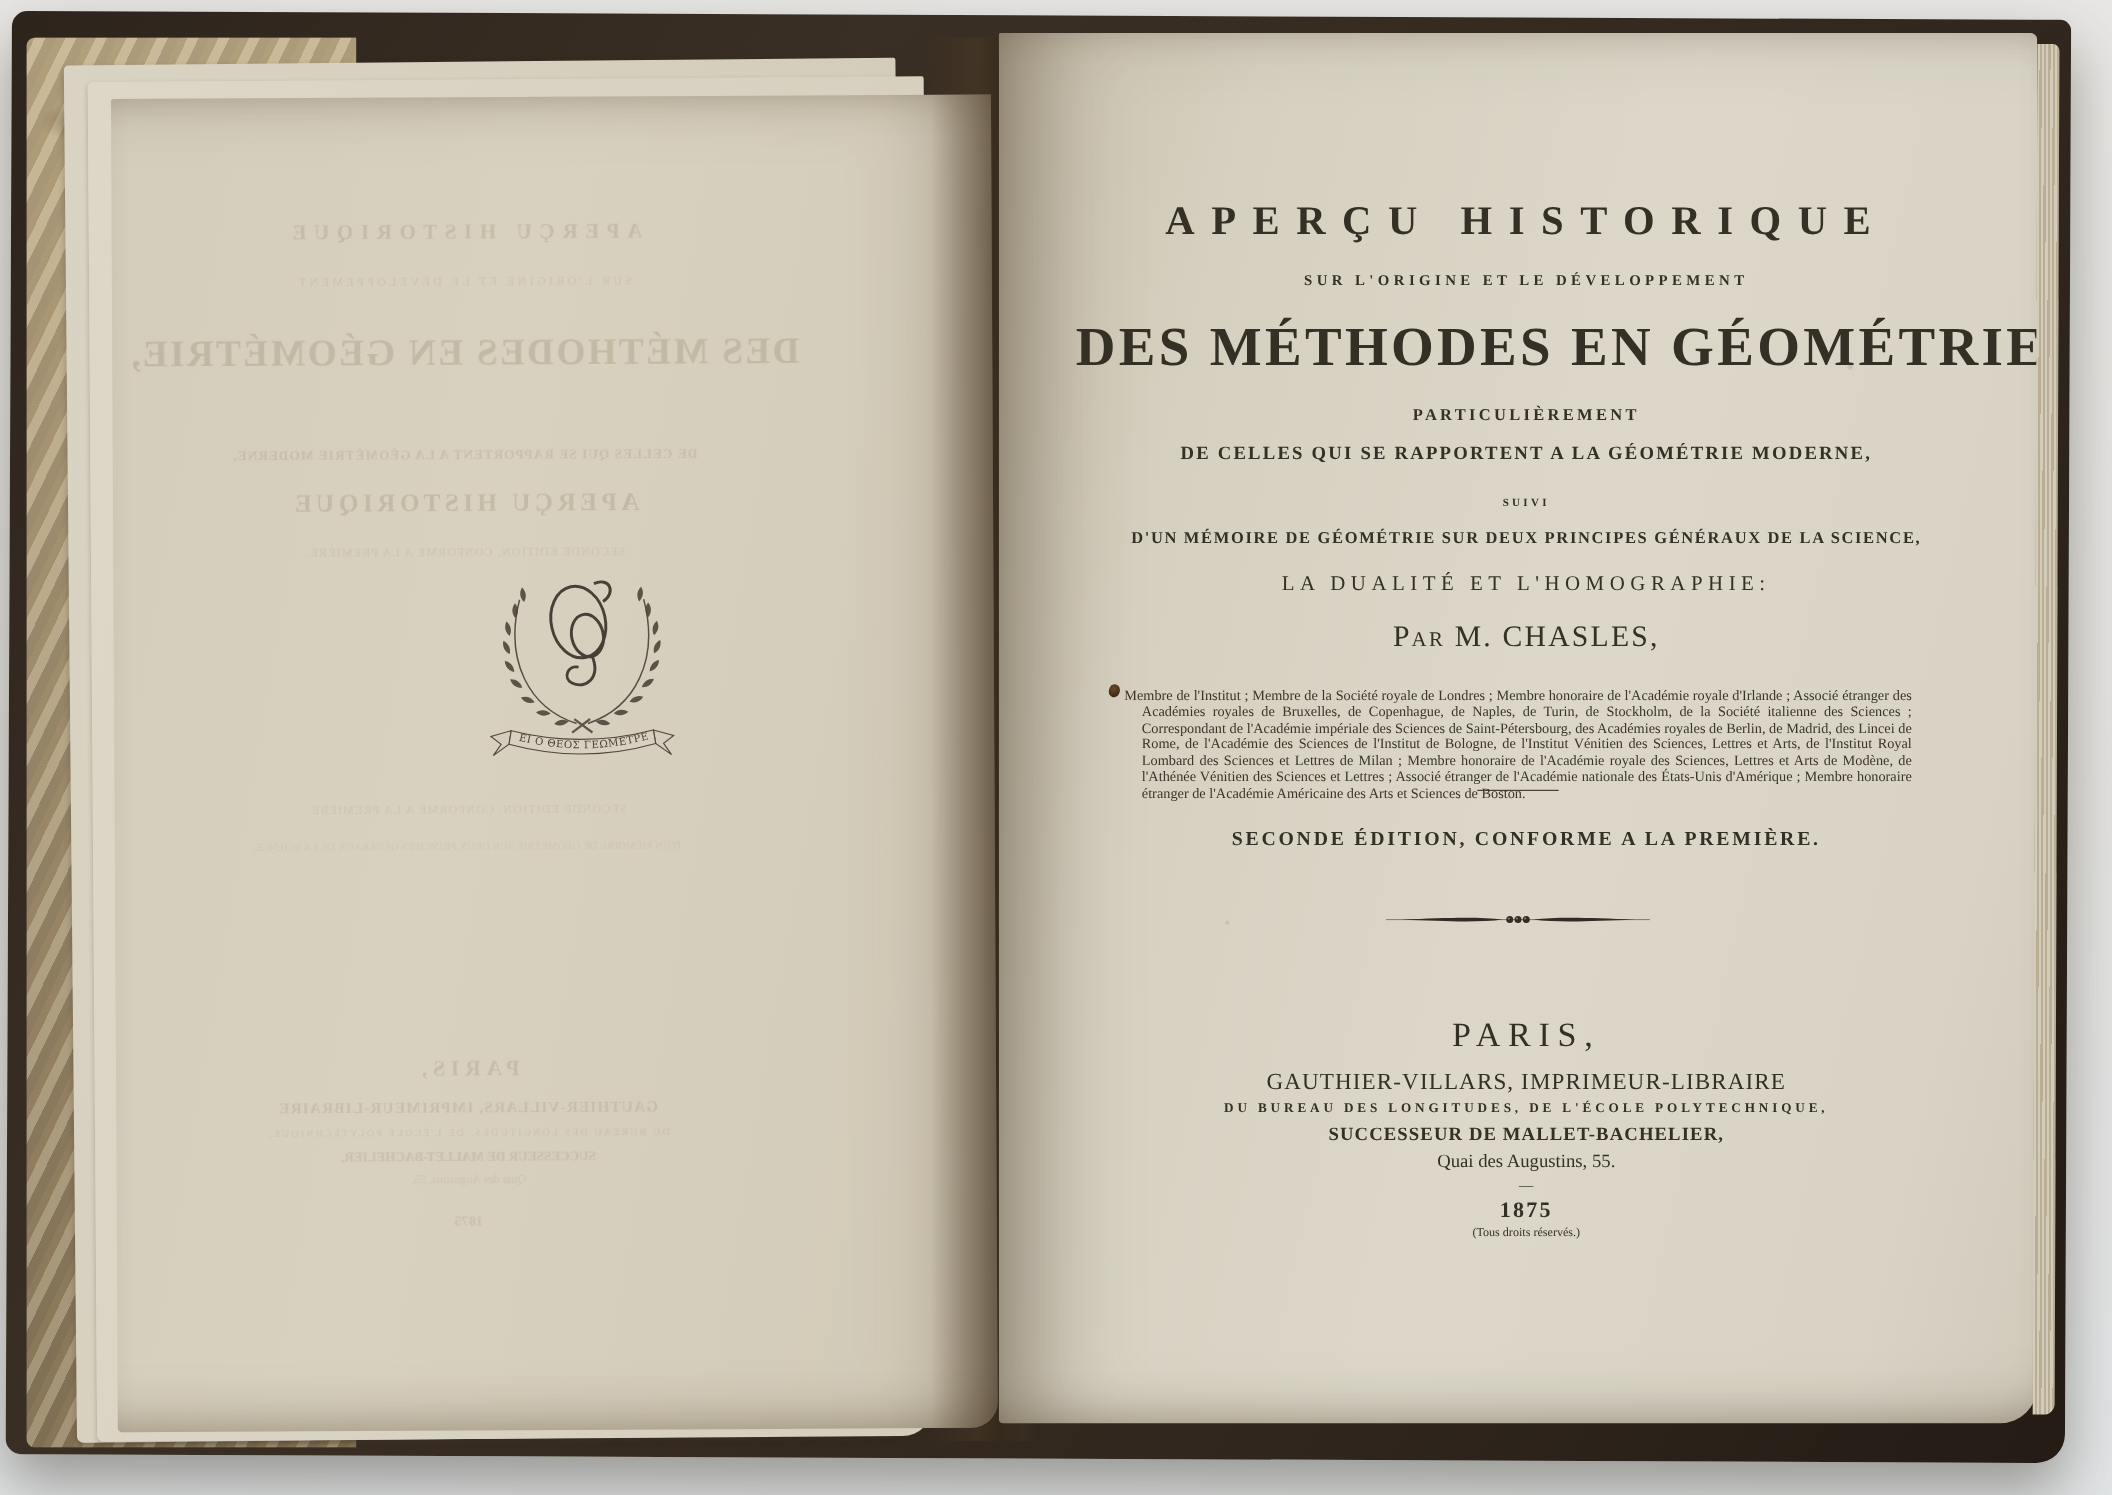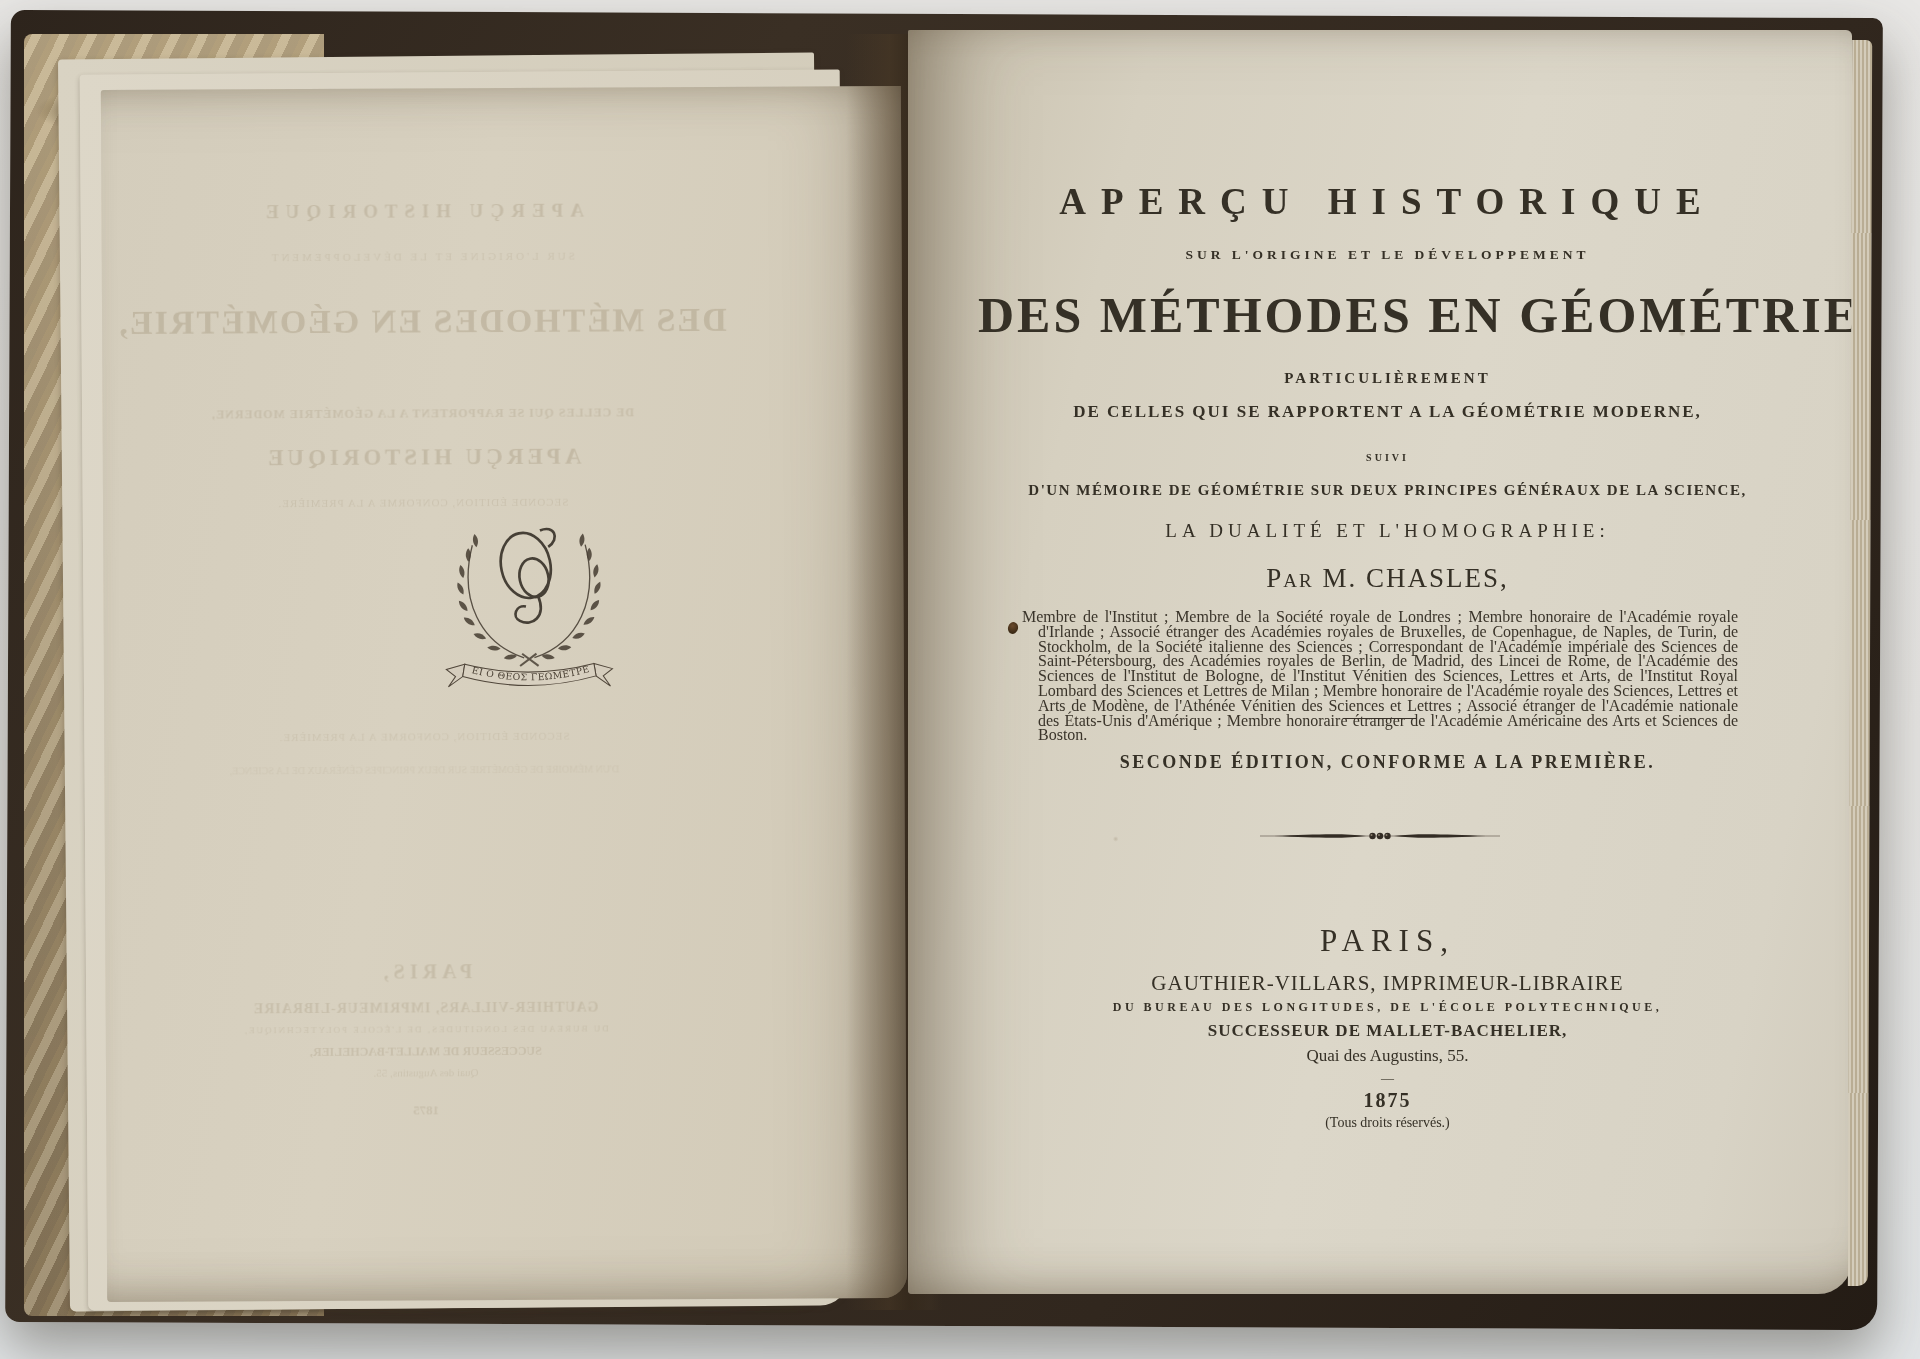--- a/index.html
+++ b/index.html
@@ -73,35 +73,35 @@
   .tp .line{position:absolute;left:70px;right:55px;text-align:center;white-space:nowrap;color:#353026;}
   .t-series{top:150px;font-size:37px;letter-spacing:15px;font-weight:bold;}
   .t-sub1{top:217px;font-size:13.5px;letter-spacing:4px;font-weight:bold;}
   .t-main{top:256px;font-size:50px;letter-spacing:3px;font-weight:bold;}
   .t-partic{top:340px;font-size:15px;letter-spacing:3px;font-weight:bold;}
   .t-celles{top:372px;font-size:17px;letter-spacing:2px;font-weight:bold;}
   .t-suivi{top:422px;font-size:10px;letter-spacing:3px;font-weight:bold;}
   .t-memoire{top:452px;font-size:15px;letter-spacing:1.5px;font-weight:bold;}
   .t-dualite{top:490px;font-size:19px;letter-spacing:5px;}
   .t-par{top:533px;font-size:27px;letter-spacing:2px;font-variant:small-caps;}
-  .t-affil{position:absolute;top:580px;left:50%;transform:translateX(-50%);width:700px;
-    font-size:16px;line-height:14.8px;text-align:justify;color:#3a342a;
+  .t-affil{position:absolute;top:595px;left:50%;transform:translateX(-50%);width:700px;
+    font-size:13px;line-height:14.8px;text-align:justify;color:#3a342a;
     padding-left:16px;text-indent:-16px;white-space:normal;}
   .t-rule{position:absolute;top:688px;left:50%;transform:translateX(-50%);width:74px;
     border-top:1.6px solid #3a332b;}
   .t-edition{top:722px;font-size:18px;letter-spacing:2.5px;font-weight:bold;}
   .t-ornament{position:absolute;top:798px;left:50%;transform:translateX(-50%);}
   .t-paris{top:893px;font-size:31px;letter-spacing:7px;}
   .t-gauthier{top:941px;font-size:21px;letter-spacing:1px;}
   .t-bureau{top:970px;font-size:12px;letter-spacing:3.5px;font-weight:bold;}
   .t-successeur{top:991px;font-size:17px;letter-spacing:1px;font-weight:bold;}
   .t-quai{top:1016px;font-size:17px;}
   .t-dash{top:1040px;font-size:13px;}
   .t-year{top:1059px;font-size:20px;font-weight:bold;letter-spacing:2px;}
-  .t-rights{top:1085px;font-size:14px;}
+  .t-rights{top:1085px;font-size:11px;}
   .ink-spot{position:absolute;left:100px;top:592px;width:10px;height:12px;border-radius:50%;
     background:radial-gradient(circle at 40% 35%, #6a4a2c, #3c2a16 70%);transform:rotate(15deg);}
 </style>
 </head>
 <body>
 
 <div class="canvas">
   <div class="book">
     <div class="cover"></div>
     <div class="marble"></div>

